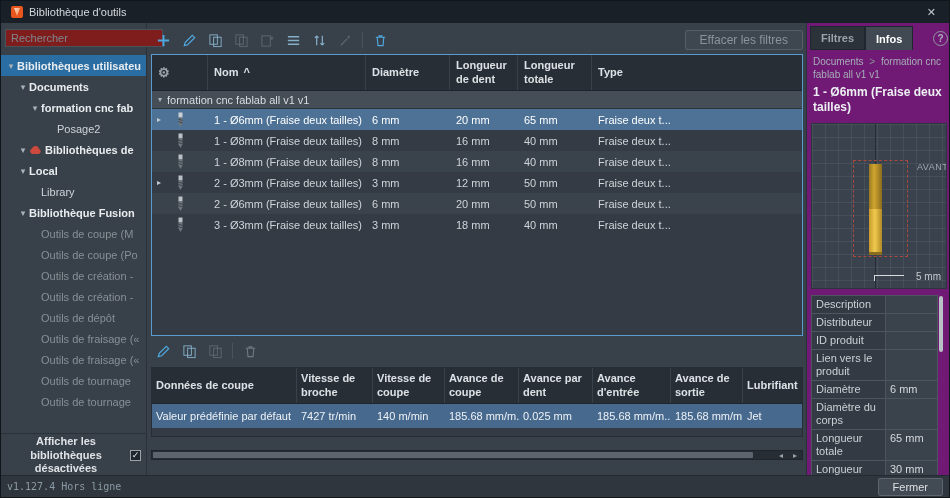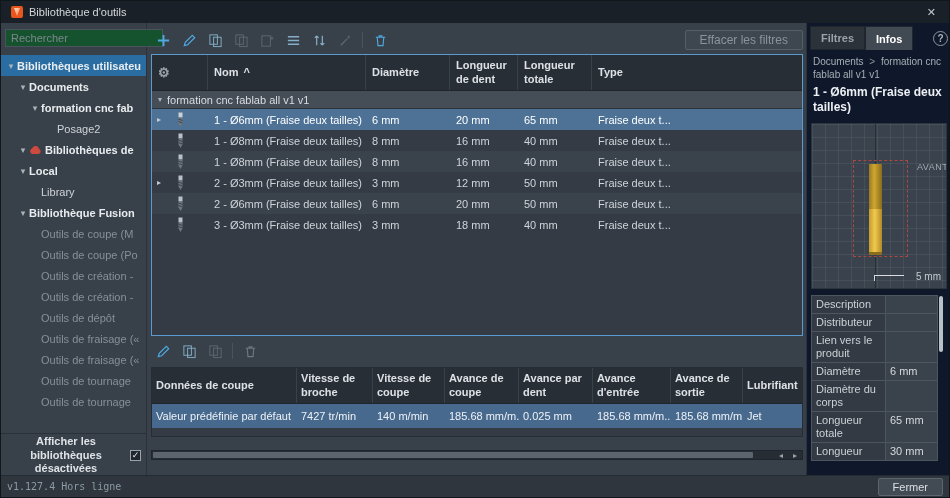--- a/index.html
+++ b/index.html
@@ -11,21 +11,21 @@
   .titlebar{position:absolute;top:0;left:0;right:0;height:22px;background:#1a2027;
     display:flex;align-items:center;padding:0 10px;gap:6px;}
   .app-icon{width:12px;height:12px;background:#e8561e;border-radius:2px;position:relative;flex:0 0 12px;}
   .app-icon::after{content:"";position:absolute;left:3px;top:2px;width:6px;height:8px;
     background:linear-gradient(135deg,#ffd9c2,#ff8a50);clip-path:polygon(0 0,100% 0,50% 100%);}
   .title-text{color:#d4d9dd;}
   .close-btn{margin-left:auto;color:#c2c8cd;padding:0 3px;cursor:default;}
 
   
   .sidebar{position:absolute;left:0;top:22px;width:146px;height:454px;background:#384049;border-right:1px solid #2a3138;}
-  .search{margin:6px 4px;width:158px;height:18px;background:#14532d;border:1px solid #4a525b;
+  .search{margin:6px 4px;width:158px;height:18px;background:#7f1d1d;border:1px solid #4a525b;
     color:#c6ccd1;font-size:11px;padding:0 5px;font-family:inherit;}
   .search::placeholder{color:#7e868e;}
   .tree{position:absolute;top:32px;left:0;right:0;bottom:48px;overflow:hidden;}
   .ti{height:21px;display:flex;align-items:center;white-space:nowrap;overflow:hidden;cursor:default;}
   .ti .tw{width:12px;flex:0 0 12px;color:#aab2b9;font-size:9px;text-align:center;}
   .ti .tl{overflow:hidden;}
   .lvl0{padding-left:4px;}.lvl1{padding-left:16px;}.lvl2{padding-left:28px;}.lvl3{padding-left:44px;}
   .bold .tl{font-weight:bold;color:#e8ecef;}
   .dim .tl{color:#878f97;}
   .sel{background:#2a6da3;}
@@ -70,21 +70,21 @@
   .cutrow .td{padding:0 4px;}
 
   .hscroll{position:absolute;top:427px;left:3px;right:3px;height:10px;background:#272d34;
     border:1px solid #1f252c;display:flex;}
   .hthumb{margin:1px;height:6px;width:600px;background:#5c646e;border-radius:1px;}
   .harrow{width:14px;height:8px;display:flex;align-items:center;justify-content:center;
     color:#9aa2aa;font-size:8px;margin-left:auto;}
   .harrow + .harrow{margin-left:0;}
 
   
-  .rpanel{position:absolute;left:805px;top:22px;width:145px;height:454px;background:#0f172a;border-left:1px solid #2a3138;}
+  .rpanel{position:absolute;left:805px;top:22px;width:145px;height:454px;background:#701a75;border-left:1px solid #2a3138;}
   .tabs{position:absolute;top:3px;left:3px;right:3px;height:24px;display:flex;align-items:stretch;}
   .tab{padding:0 10px;display:flex;align-items:center;font-weight:bold;}
   .tab-inactive{background:#2b323a;color:#9aa2aa;border:1px solid #20262d;}
   .tab-active{background:#414a53;color:#fff;border:1px solid #20262d;border-bottom:none;}
   .help{margin-left:auto;align-self:center;width:15px;height:15px;border-radius:50%;
     border:1px solid #8f979f;color:#aab2ba;display:flex;align-items:center;justify-content:center;
     font-size:10px;font-weight:bold;}
   .crumbs{position:absolute;top:32px;left:6px;right:4px;font-size:10px;color:#a6aeb6;line-height:13px;}
   .crumb-sep{color:#8a929a;padding:0 3px;}
   .ptitle{position:absolute;top:62px;left:6px;right:6px;font-size:12px;font-weight:bold;color:#edf0f3;line-height:15px;}
@@ -498,20 +498,24 @@
     <div class="props">
       <div class="prow">
         <div class="plabel">Description</div>
         <div class="pvalue"></div>
       </div>
       <div class="prow">
         <div class="plabel">Distributeur</div>
         <div class="pvalue"></div>
       </div>
       <div class="prow">
+        <div class="plabel">ID produit</div>
+        <div class="pvalue"></div>
+      </div>
+      <div class="prow">
         <div class="plabel">Lien vers le produit</div>
         <div class="pvalue"></div>
       </div>
       <div class="prow">
         <div class="plabel">Diamètre</div>
         <div class="pvalue">6 mm</div>
       </div>
       <div class="prow">
         <div class="plabel">Diamètre du corps</div>
         <div class="pvalue"></div>

